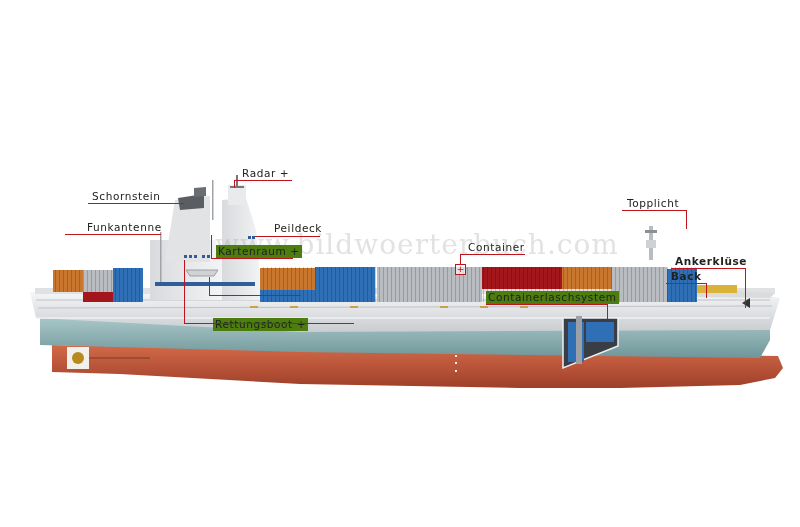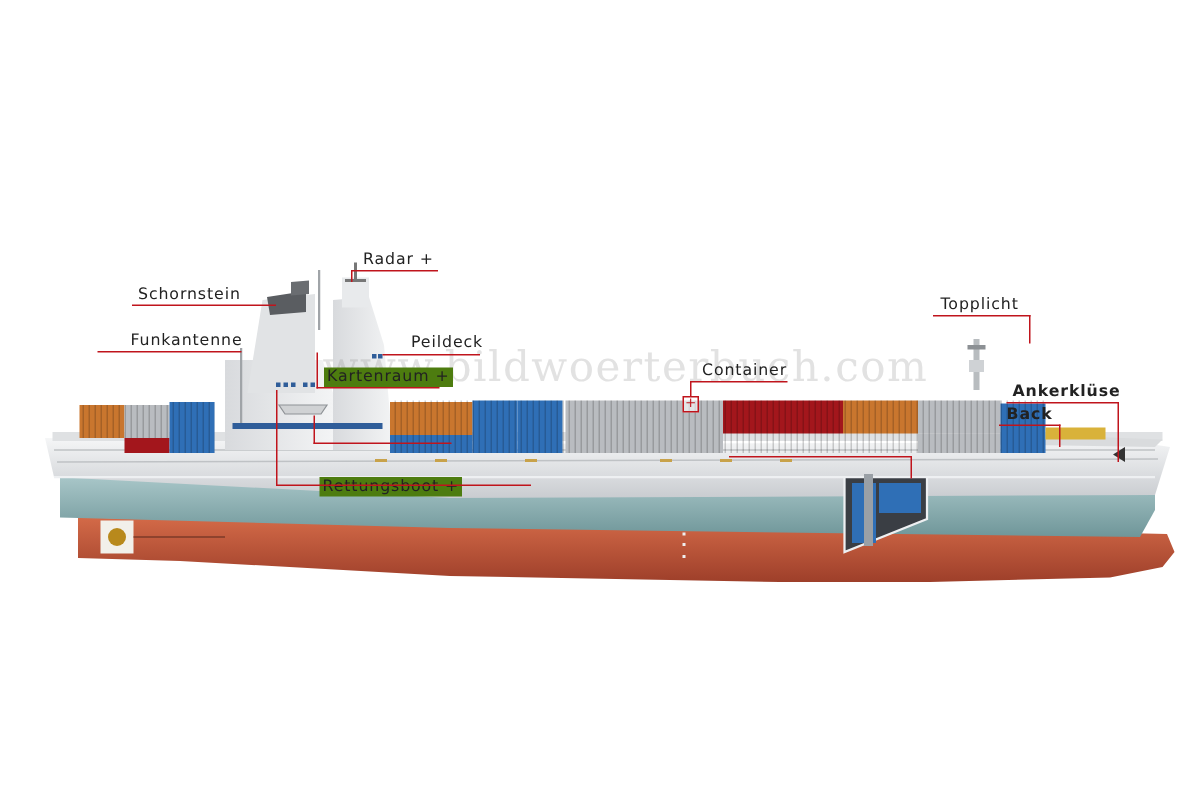--- a/index.html
+++ b/index.html
@@ -155,20 +155,21 @@
   <div class="ln" style="left:209px;top:295px;width:92px;height:1px;"></div>
 
   <div class="ln" style="left:184px;top:260px;width:1px;height:64px;"></div>
   <div class="ln" style="left:184px;top:323px;width:170px;height:1px;"></div>
 
   <div class="lbl plain" style="left:466px;top:241px;">Container</div>
   <div class="ln" style="left:460px;top:254px;width:65px;height:1px;"></div>
   <div class="ln" style="left:460px;top:254px;width:1px;height:10px;"></div>
   <div class="plus-box">+</div>
 
+  <div class="lbl" style="left:486px;top:291px;">Containerlaschsystem</div>
   <div class="ln" style="left:486px;top:304px;width:122px;height:1px;"></div>
   <div class="ln" style="left:607px;top:304px;width:1px;height:15px;"></div>
 
   <div class="lbl plain" style="left:625px;top:197px;">Topplicht</div>
   <div class="ln" style="left:622px;top:210px;width:65px;height:1px;"></div>
   <div class="ln" style="left:686px;top:210px;width:1px;height:19px;"></div>
 
   <div class="lbl plain" style="left:673px;top:255px;font-weight:bold;">Ankerklüse</div>
   <div class="ln" style="left:671px;top:268px;width:75px;height:1px;"></div>
   <div class="ln" style="left:745px;top:268px;width:1px;height:40px;"></div>

